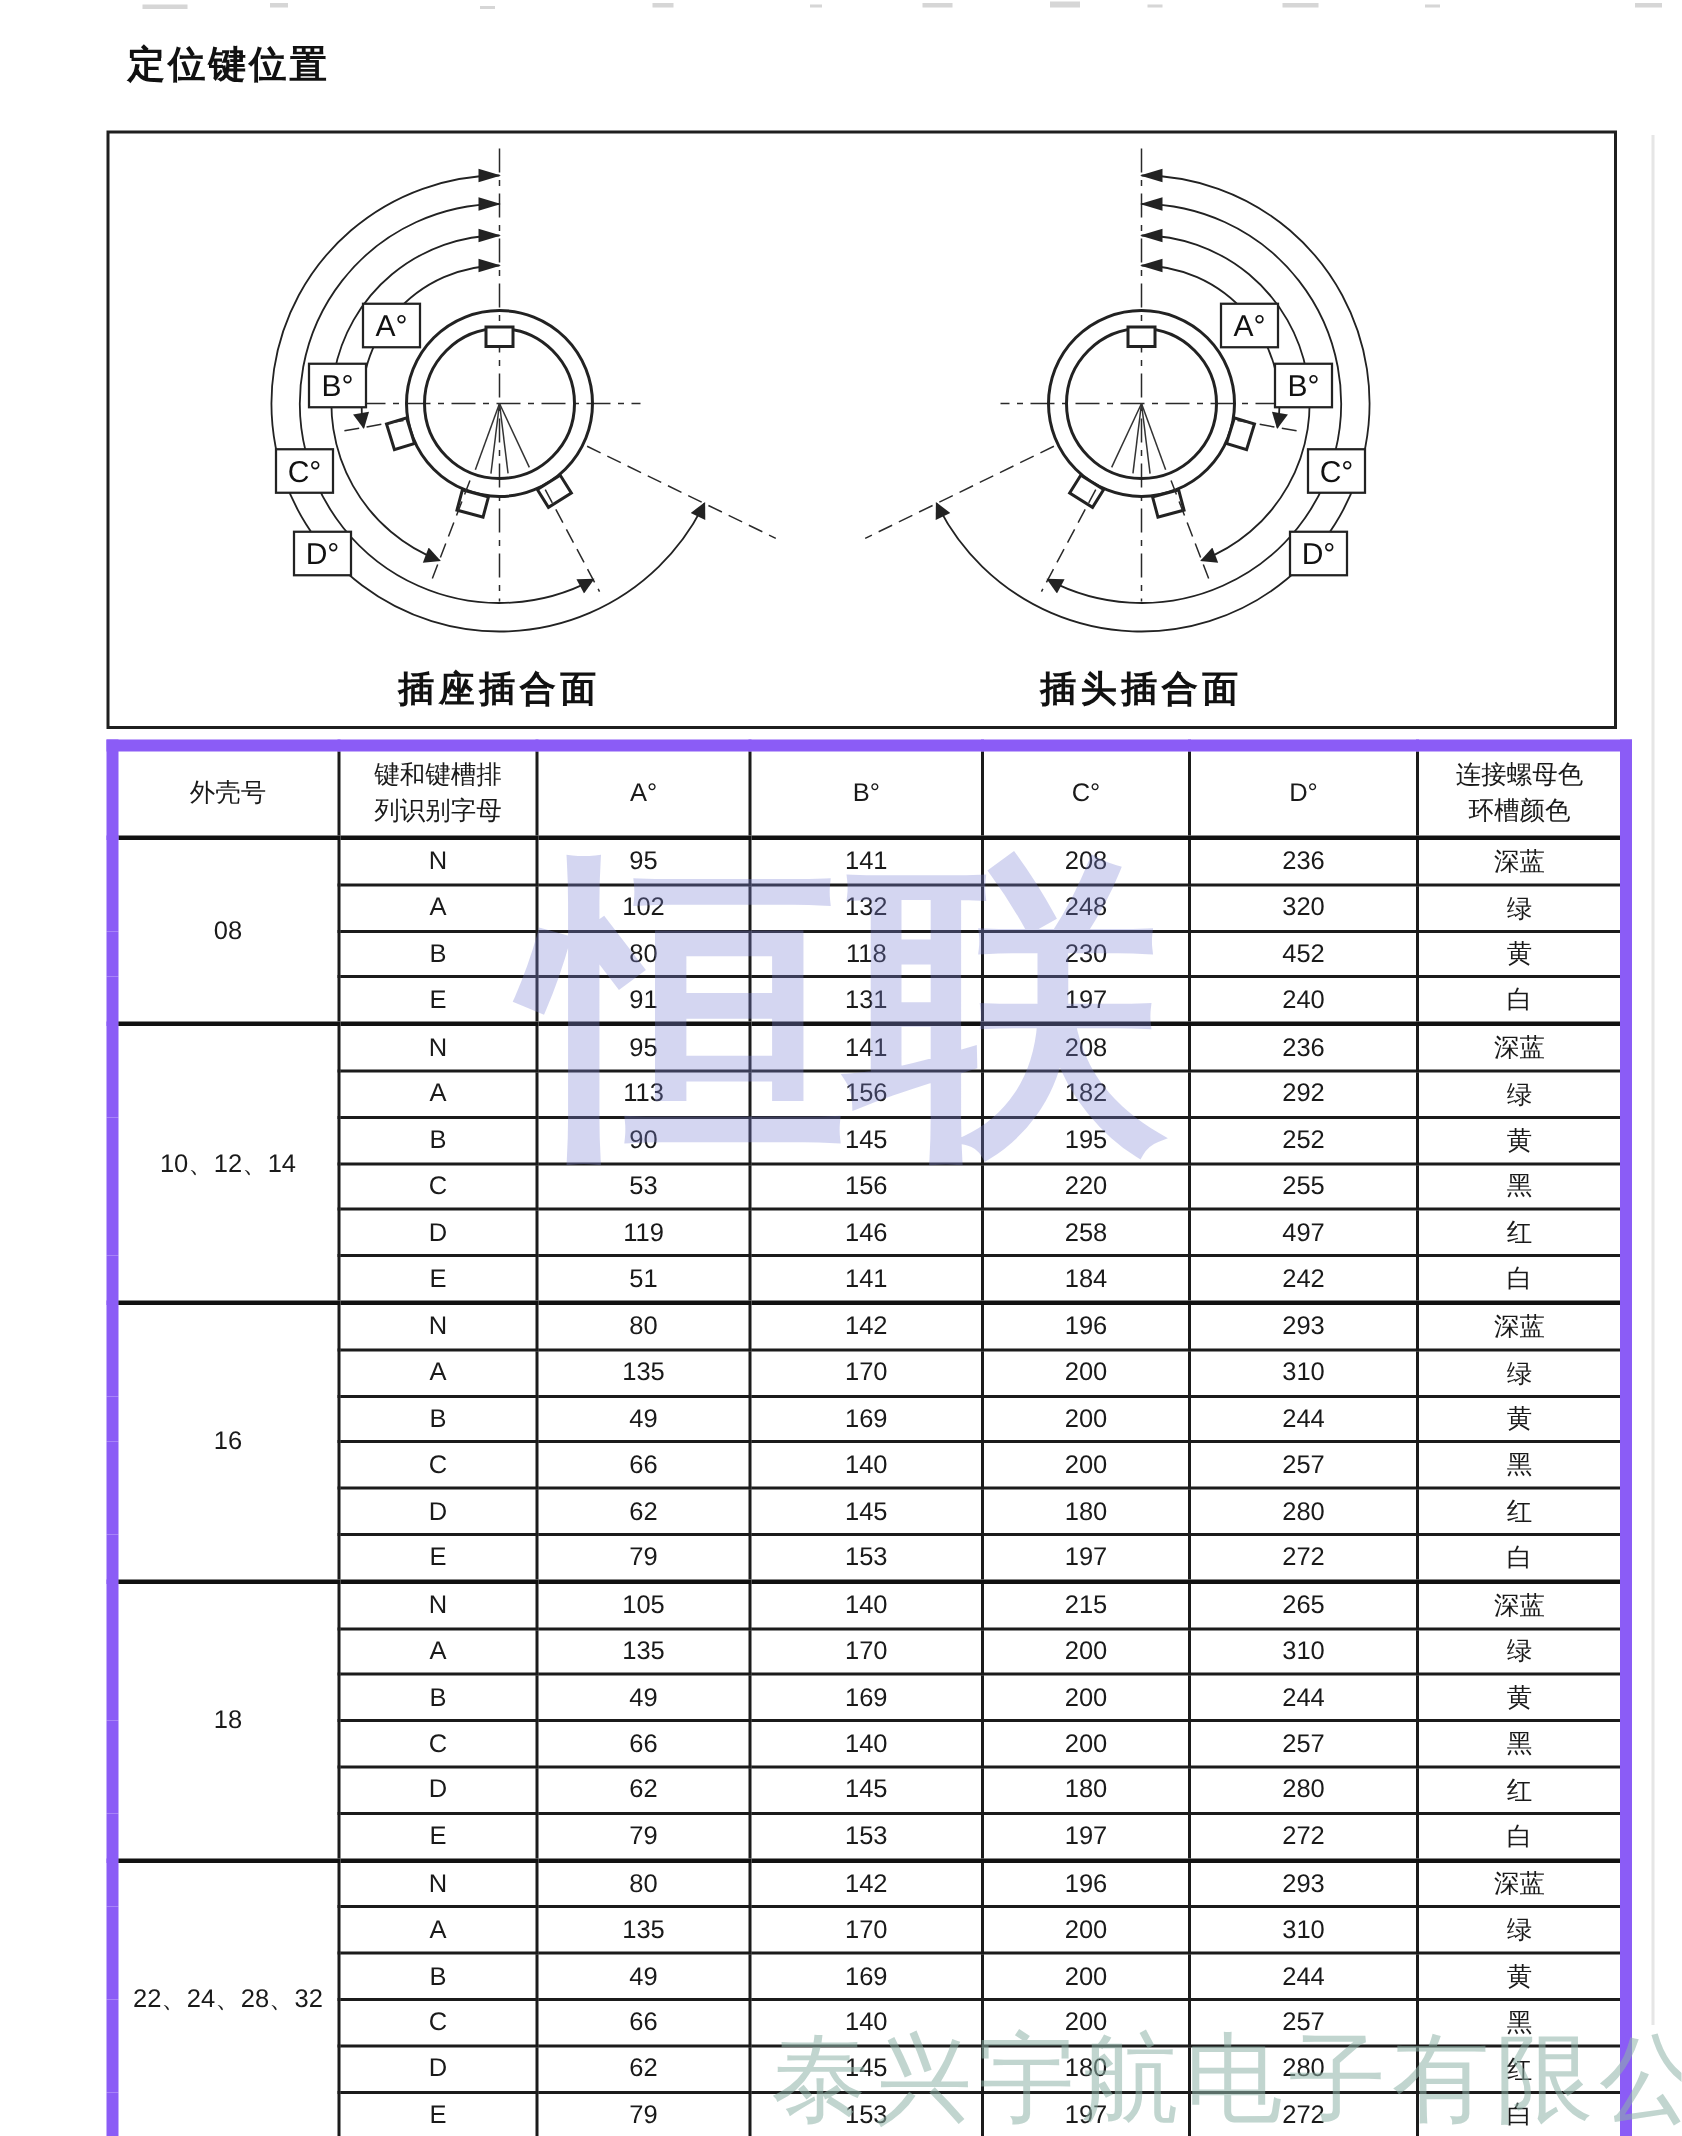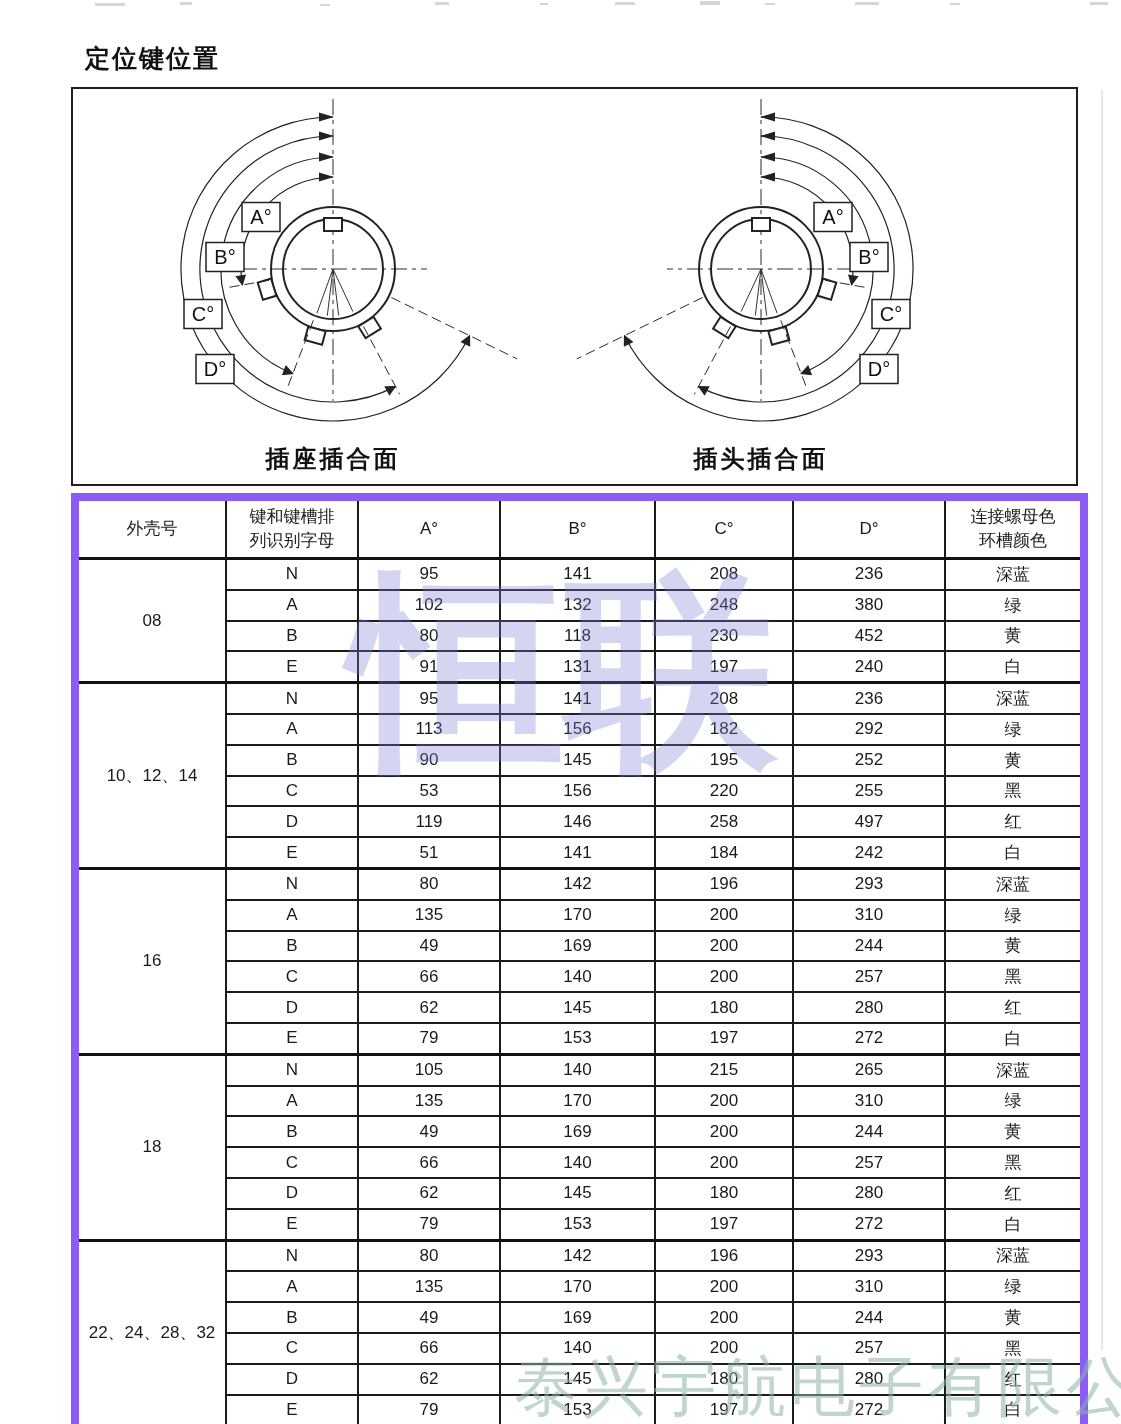--- a/index.html
+++ b/index.html
@@ -5,21 +5,21 @@
   html,body { margin:0; padding:0; }
   body {
     width:1121px; height:1424px; position:relative;
     background:#ffffff; overflow:hidden;
     font-family:"Liberation Sans", sans-serif;
     color:#1a1a1a;
   }
   .speck { position:absolute; background:#c4c4c4; opacity:.7; }
   .page-title {
     position:absolute; left:85px; top:26px;
-    font-size:25px; font-weight:bold; letter-spacing:2px; color:#111;margin-top:16px;
+    font-size:25px; font-weight:bold; letter-spacing:2px; color:#111;
   }
   .diagram-box {
     position:absolute; left:71px; top:87px;
     width:1007px; height:399px;
     border:2px solid #1f1f1f; box-sizing:border-box;
     background:#fff;
   }
   .diagram-box svg { display:block; }
   .edge-shadow {
     position:absolute; left:1101px; top:90px; width:2px; height:1260px;
@@ -193,21 +193,21 @@
     <td>141</td>
     <td>208</td>
     <td>236</td>
     <td>深蓝</td>
   </tr>
       <tr>
     <td>A</td>
     <td>102</td>
     <td>132</td>
     <td>248</td>
-    <td>380</td>
+    <td>320</td>
     <td>绿</td>
   </tr>
       <tr>
     <td>B</td>
     <td>80</td>
     <td>118</td>
     <td>230</td>
     <td>452</td>
     <td>黄</td>
   </tr>

